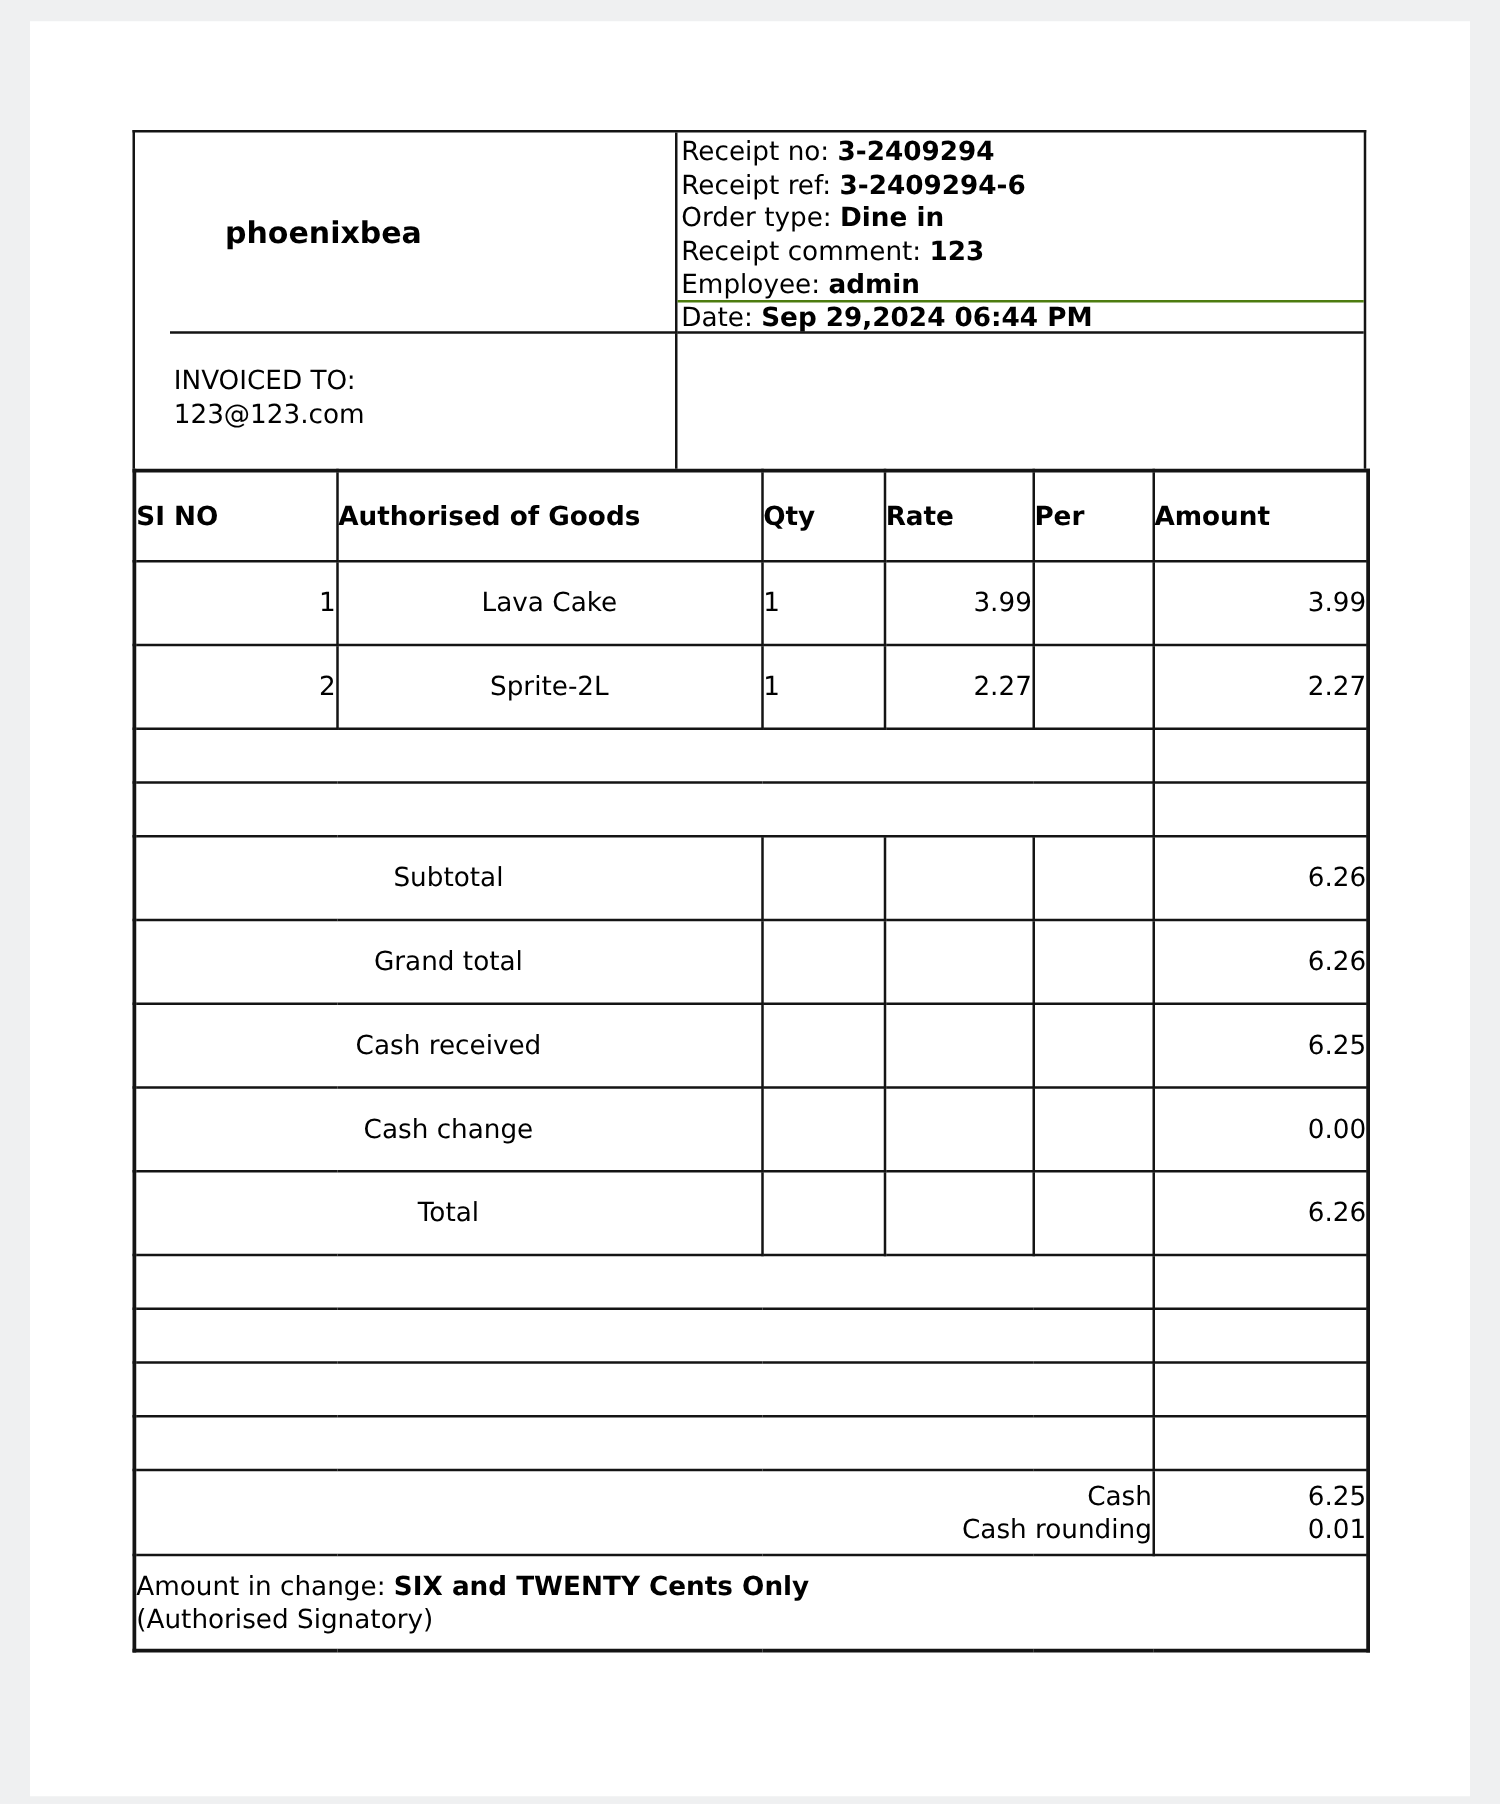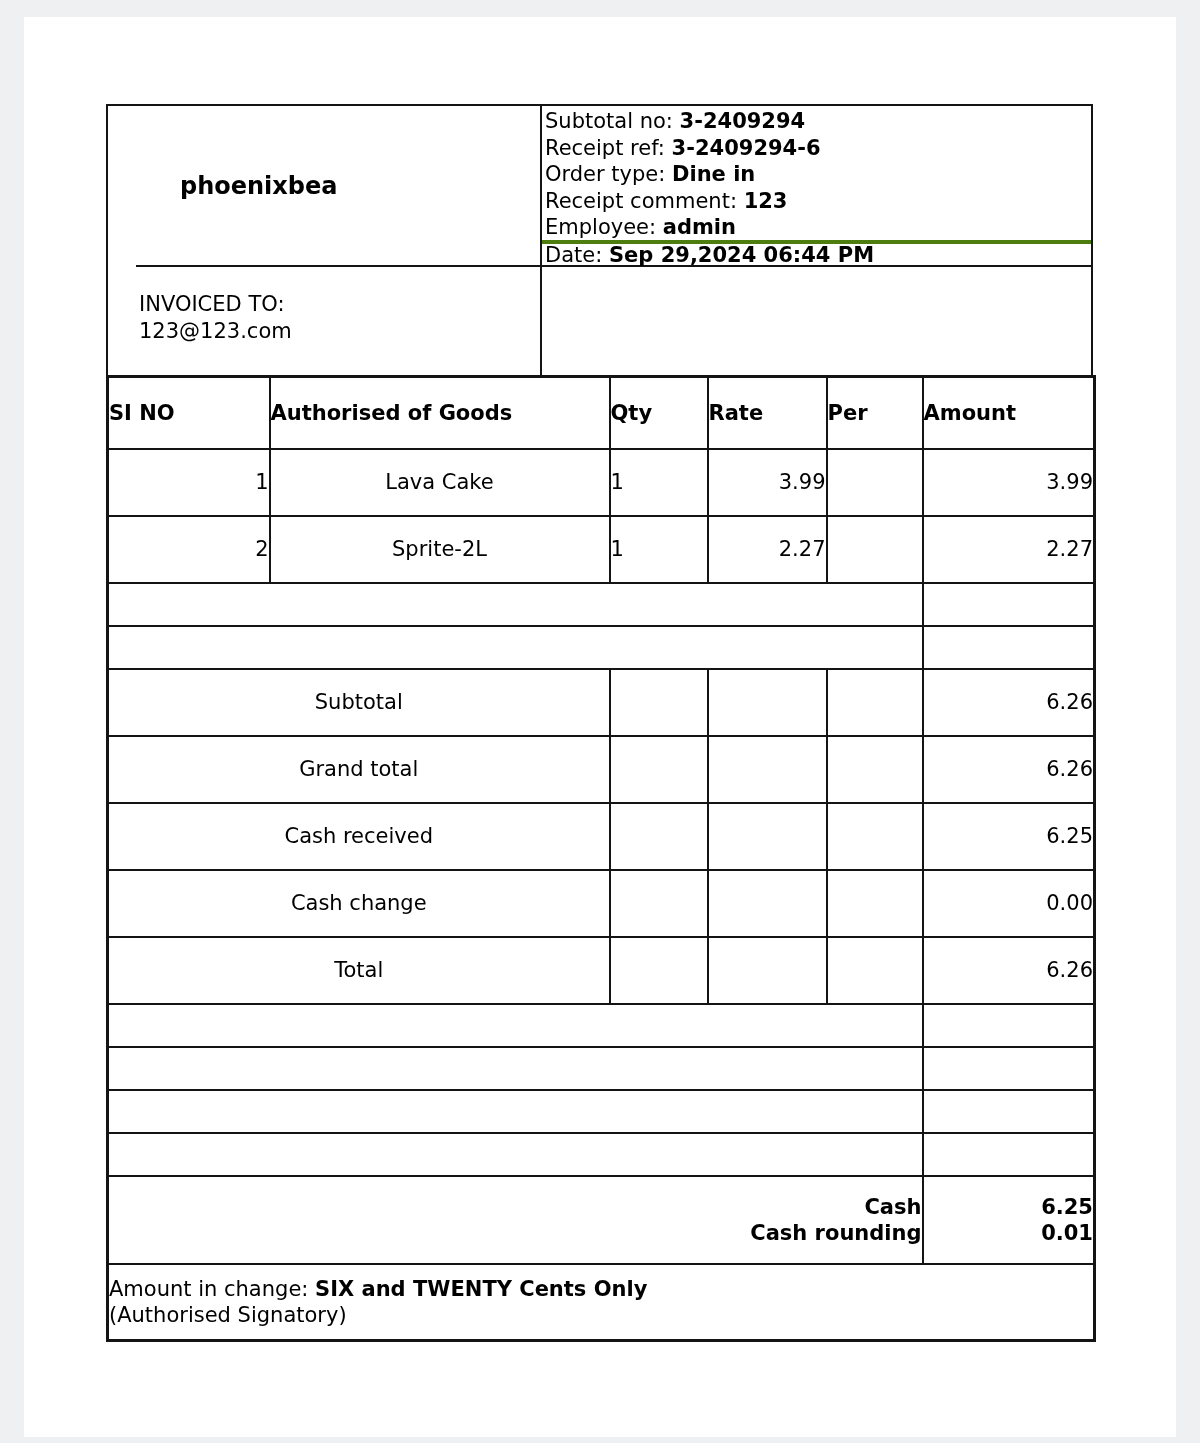--- a/index.html
+++ b/index.html
@@ -31,21 +31,21 @@
     padding-left:44px;
     font-size:24px; font-weight:bold;margin-left:28px;
   }
   .details {
     grid-area:1 / 2 / 2 / 3;
     padding:2px 0 0 3px;
     font-size:21px; line-height:26.5px;
   }
   .date-row {
     grid-area:2 / 2 / 3 / 3;
-    border-top:4px solid #4d7c0f;
+    border-top:2px solid #4d7c0f;
     border-bottom:2px solid #141414;
     padding-left:3px;
     font-size:21px; line-height:24px;
     display:flex; align-items:center;
   }
   .invoiced {
     grid-area:3 / 1 / 4 / 2;
     border-right:2px solid #141414;
     padding:24px 0 0 31px;
     font-size:21px; line-height:27px;
@@ -59,21 +59,21 @@
     width:987px;
     border:3px solid #141414;
     font-size:21px;
   }
   table.items td, table.items th { border:2px solid #141414; box-sizing:border-box; padding:0; vertical-align:middle; }
   table.items th { font-weight:bold; text-align:left; }
   tr.head-row   { height:72px; }
   tr.item-row   { height:67px; }
   tr.blank-row  { height:43px; }
   tr.summary-row{ height:67px; }
-  tr.pay-row    { height:88px;font-weight:bold; }
+  tr.pay-row    { height:68px; }
   tr.words-row  { height:77px; }
 
   td.si     { text-align:right; padding-right:10px; }
   td.desc   { text-align:center;  padding-left:9px;margin-top:24px;  }
   td.qty    { text-align:left;  padding-left:7px;  }
   td.rate   { text-align:right; padding-right:6px; }
   td.amount { text-align:right; padding-right:7px; }
   td.sum-label { text-align:center; padding-right:16px; }
   td.pay-label { text-align:right; padding-right:12px; line-height:26px; }
   td.pay-amount{ text-align:right; padding-right:7px;  line-height:26px; }
@@ -83,21 +83,21 @@
 <body>
 
 <div class="canvas">
   <div class="sheet">
     <div class="doc">
 
       <div class="top-section">
         <div class="cell company">phoenixbea</div>
 
         <div class="cell details">
-          <div><span>Subtotal no: </span><b>3-2409294</b></div>
+          <div><span>Receipt no: </span><b>3-2409294</b></div>
           <div><span>Receipt ref: </span><b>3-2409294-6</b></div>
           <div><span>Order type: </span><b>Dine in</b></div>
           <div><span>Receipt comment: </span><b>123</b></div>
           <div><span>Employee: </span><b>admin</b></div>
         </div>
 
         <div class="cell date-row">
           <div><span>Date: </span><b>Sep 29,2024 06:44 PM</b></div>
         </div>
 

